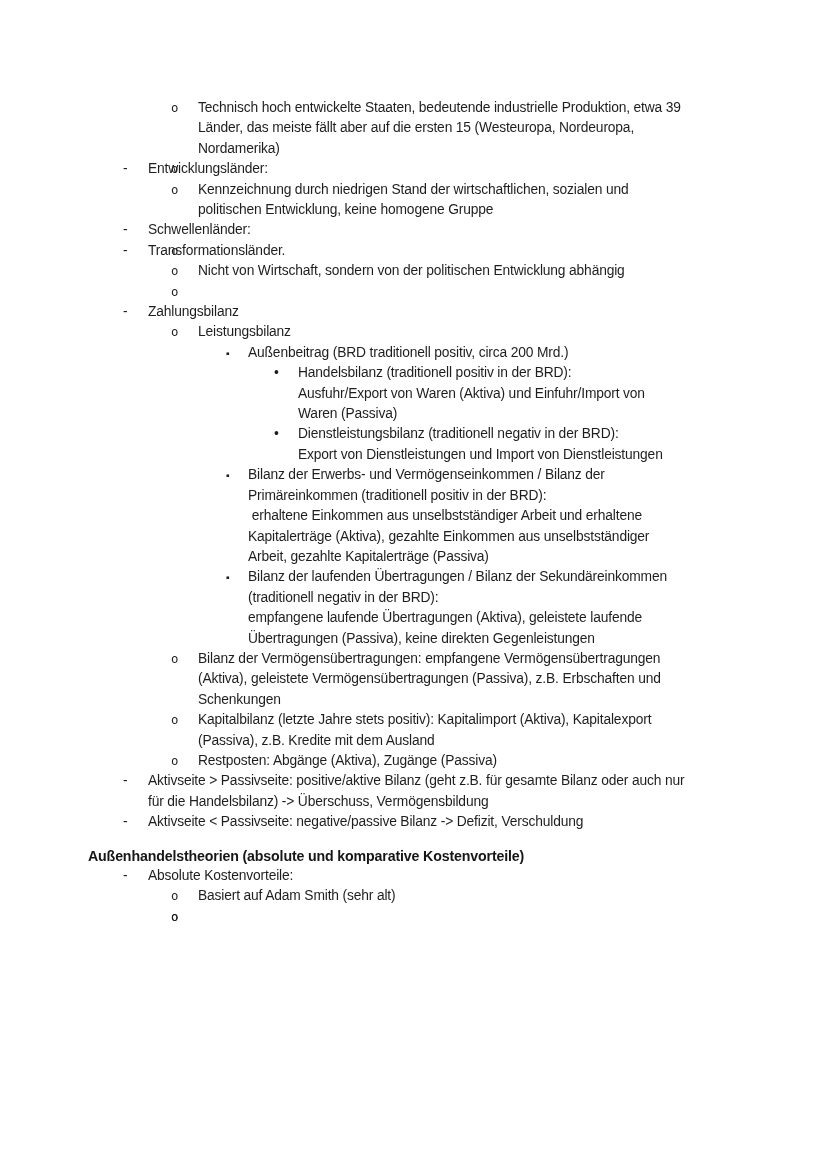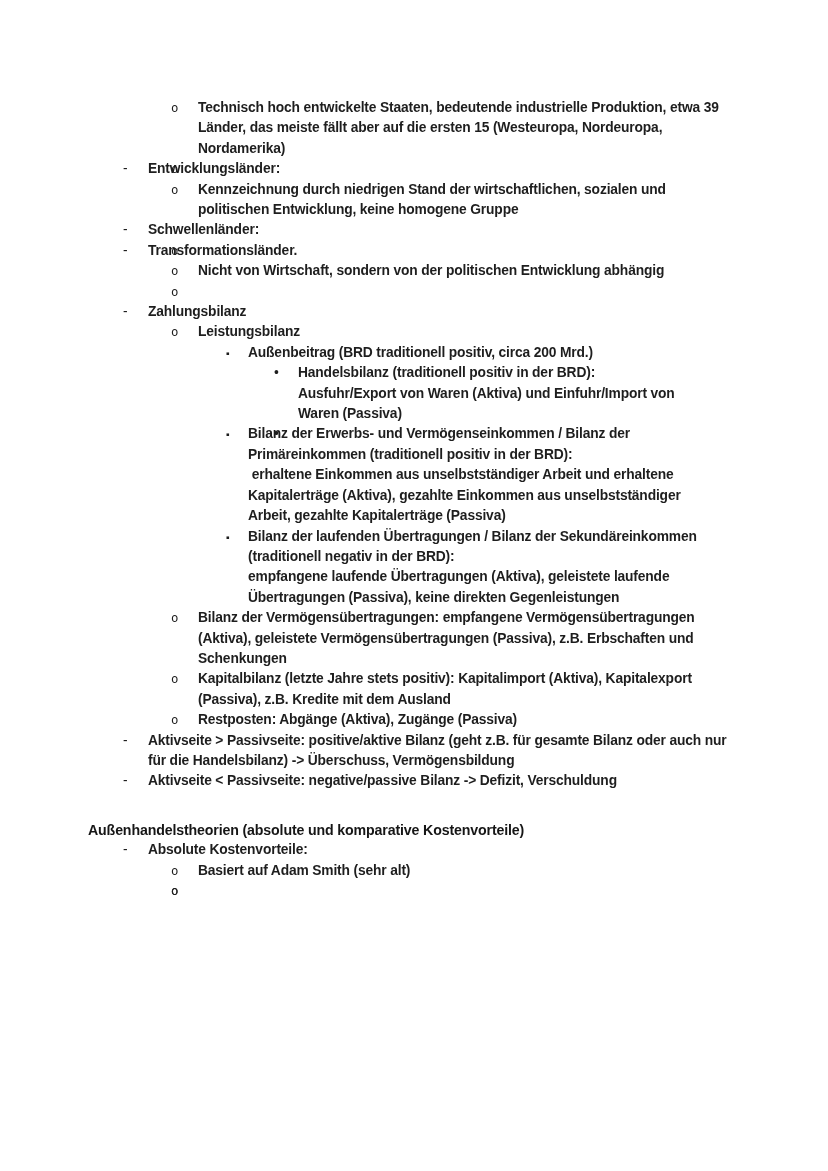--- a/index.html
+++ b/index.html
@@ -16,42 +16,42 @@
     font-family: "Liberation Sans", sans-serif;
     font-size: 13.8px;
     letter-spacing: -0.15px;
     line-height: 20.4px;
     color: #1e1e1e;
   }
   .content {
     padding-top: 98px;
   }
   .li { position: relative; }
-  .li .tx { display: block; white-space: pre-wrap; font-weight: bold; }
+  .li .tx { display: block; white-space: pre-wrap; }
   .li .bu {
     position: absolute;
     top: 0;
     line-height: 20.4px;
   }
   .lv1 { padding-left: 148px; }
   .lv2 { padding-left: 198px; }
   .lv3 { padding-left: 248px; }
   .lv4 { padding-left: 298px; }
   .lv1 > .bu { left: 123px; }
   .lv2 > .bu {
     left: 171px;
     font-family: "DejaVu Sans Mono", monospace;
     font-size: 12.3px;
   }
   .lv3 > .bu { left: 226px; font-size: 10.5px; }
   .lv4 > .bu { left: 274px; }
   .gap-before { margin-top: 20.4px; }
   .heading {
     padding-left: 88px;
-    margin-top: 28px;
+    margin-top: 13px;
     font-weight: bold;
     font-size: 14.2px;
     color: #161616;
     white-space: pre-wrap;
   }
 </style>
 </head>
 <body>
 
 <div class="page">
@@ -106,20 +106,22 @@
         <span class="tx">Außenbeitrag (BRD traditionell positiv, circa 200 Mrd.)</span>
       </div>
     <div class="li lv4">
         <span class="bu">•</span>
         <span class="tx">Handelsbilanz (traditionell positiv in der BRD):
 Ausfuhr/Export von Waren (Aktiva) und Einfuhr/Import von
 Waren (Passiva)</span>
       </div>
     <div class="li lv4">
         <span class="bu">•</span>
+        <span class="tx">Dienstleistungsbilanz (traditionell negativ in der BRD):
+Export von Dienstleistungen und Import von Dienstleistungen</span>
       </div>
     <div class="li lv3">
         <span class="bu">▪</span>
         <span class="tx">Bilanz der Erwerbs- und Vermögenseinkommen / Bilanz der
 Primäreinkommen (traditionell positiv in der BRD):
  erhaltene Einkommen aus unselbstständiger Arbeit und erhaltene
 Kapitalerträge (Aktiva), gezahlte Einkommen aus unselbstständiger
 Arbeit, gezahlte Kapitalerträge (Passiva)</span>
       </div>
     <div class="li lv3">

